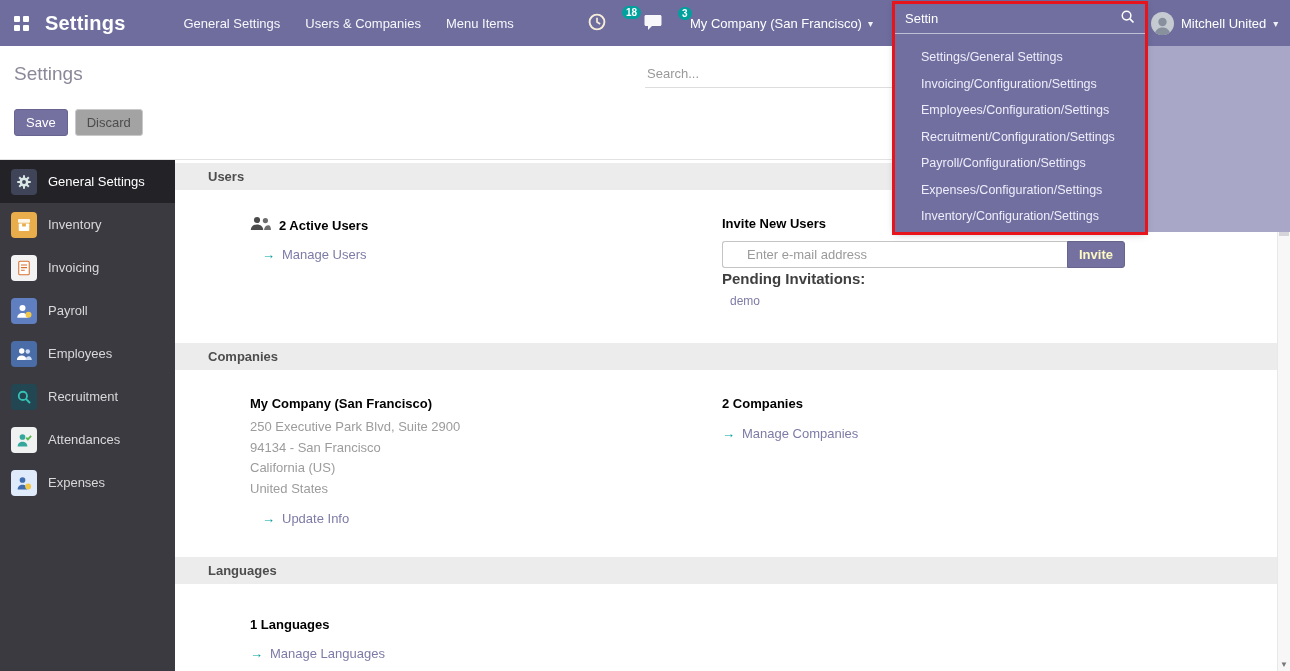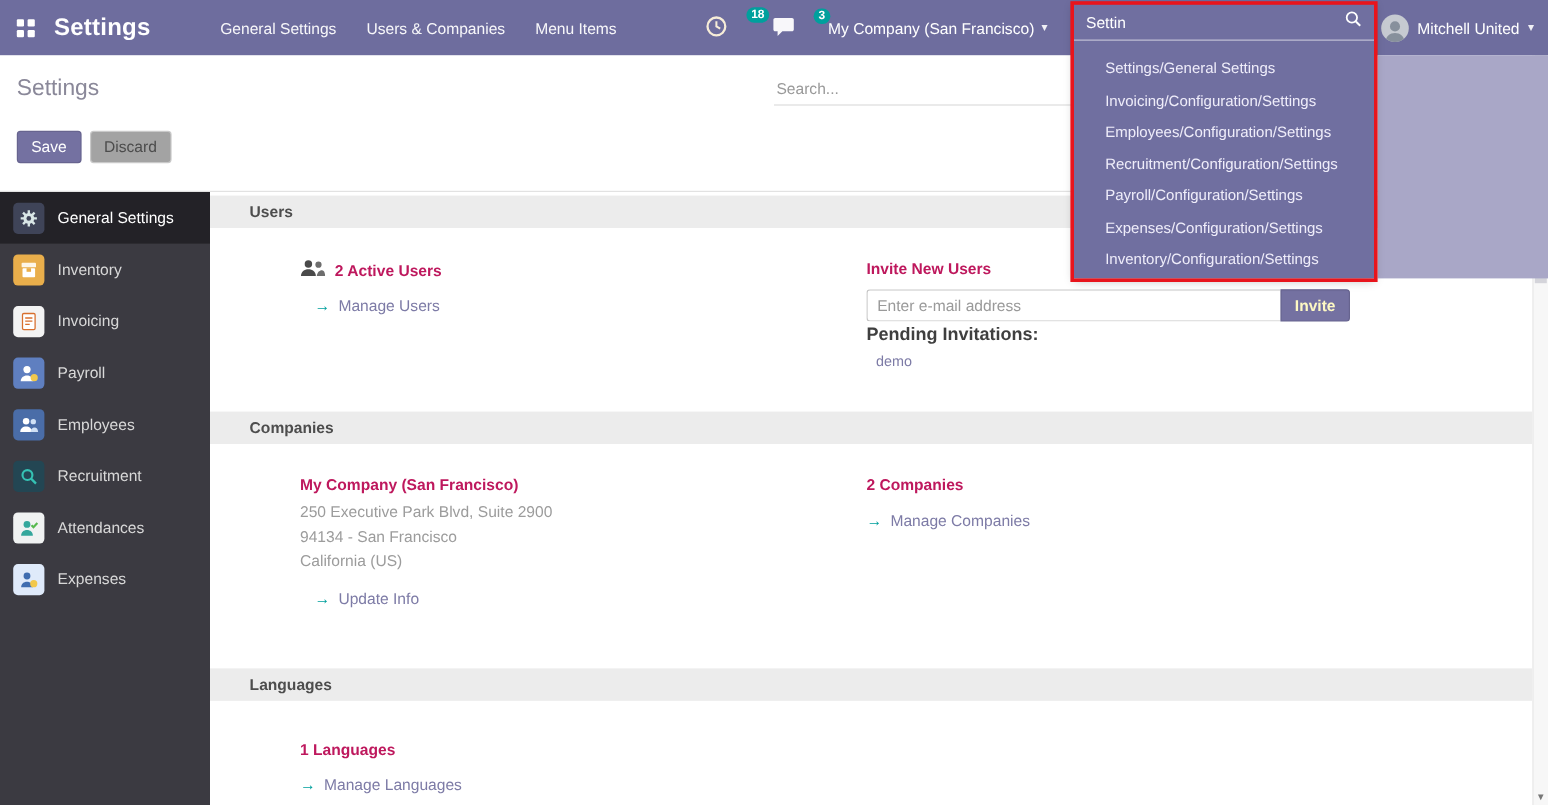--- a/index.html
+++ b/index.html
@@ -50,28 +50,28 @@
 
   
   .content { position:absolute; left:175px; top:160px; right:13px; bottom:0; background:#fff; overflow:hidden; z-index:1; }
   .section { position:absolute; left:0; right:0; }
   .sec-users { top:3px; } .sec-companies { top:183px; } .sec-langs { top:397px; }
   .sec-bar { height:27px; background:#ececec; display:flex; align-items:center; padding-left:33px;
              font-size:13px; font-weight:700; color:#4d4d4d; }
   .sec-body { margin-top:26px; padding-left:75px; padding-right:40px; }
   .sec-body.langs { margin-top:33px; }
   .grid2 { display:grid; grid-template-columns:472px 1fr; }
-  .bold-line { font-size:13px; font-weight:700; color:#be185d; display:flex; align-items:center; gap:8px;text-align:center; }
+  .bold-line { font-size:13px; font-weight:700; color:#000000; display:flex; align-items:center; gap:8px;text-align:center; }
   .link-row { display:flex; align-items:center; gap:7px; font-size:13px; color:#7d7ba6; cursor:pointer; width:max-content; }
   .arrow { color:#00a09d; font-weight:700; font-size:13px; }
   .mt13 { margin-top:13px; margin-left:12px; }
   .addr { font-size:13px; color:#9c9c9c; line-height:20.5px; margin-top:6px; }
   .invite-row { display:flex; margin-top:10px; }
   .invite-input { width:345px; height:27px; border:1px solid #c4c4c4; border-right:none; border-radius:3px 0 0 3px;
-                  padding:0 8px; font-size:13px; color:#555; outline:none; }
+                  padding:0 24px; font-size:13px; color:#555; outline:none; }
   .invite-input::placeholder { color:#9a9a9a; }
   .invite-btn { height:27px; padding:0 11px; background:#7471a1; border:1px solid #67648f; color:#fef9c3;
                 font-size:13px; font-weight:600; border-radius:0 3px 3px 0; cursor:pointer; }
   .pending-label { margin-top:2px; font-size:15px; font-weight:700; color:#3f3f3f; }
   .pending-user { margin-top:7px; padding-left:8px; font-size:12px; color:#7d7ba6; cursor:pointer; width:max-content; }
 
   
   .search-dropdown { position:absolute; left:895px; top:3px; width:250px; height:229px; background:#706fa0;
                      z-index:70; box-shadow:0 2px 8px rgba(0,0,0,.25); }
   .sd-input-row { height:31px; display:flex; align-items:center; padding:0 10px; border-bottom:1px solid rgba(255,255,255,.55); }
@@ -283,20 +283,21 @@
 
   <div class="section sec-companies">
     <div class="sec-bar">Companies</div>
     <div class="sec-body grid2">
       <div>
         <div class="bold-line">My Company (San Francisco)</div>
         <div class="addr">
           <div>250 Executive Park Blvd, Suite 2900</div>
           <div>94134 - San Francisco</div>
           <div>California (US)</div>
+          <div>United States</div>
         </div>
         <div class="link-row" style="margin-top:12px;margin-left:12px;">
           <span class="arrow">→</span>
           <span>Update Info</span>
         </div>
       </div>
       <div>
         <div class="bold-line">2 Companies</div>
         <div class="link-row" style="margin-top:15px;">
           <span class="arrow">→</span>

